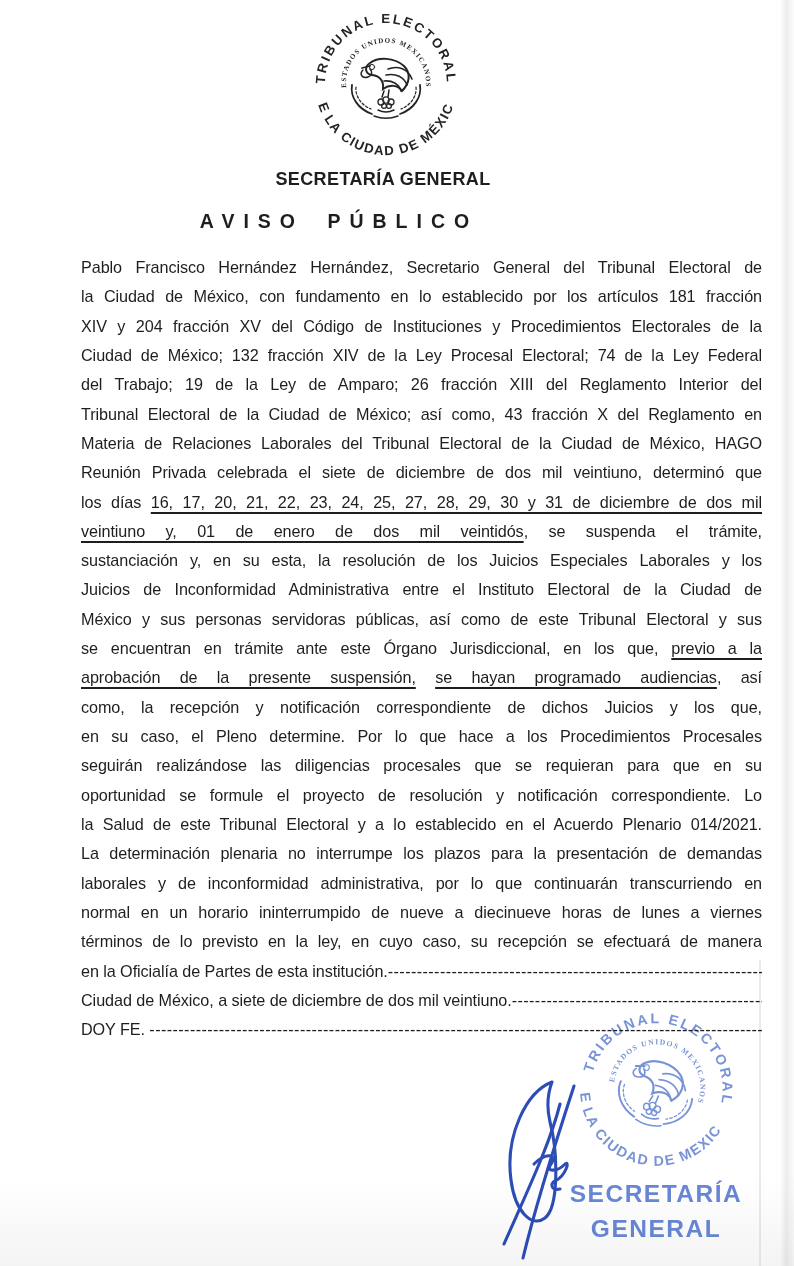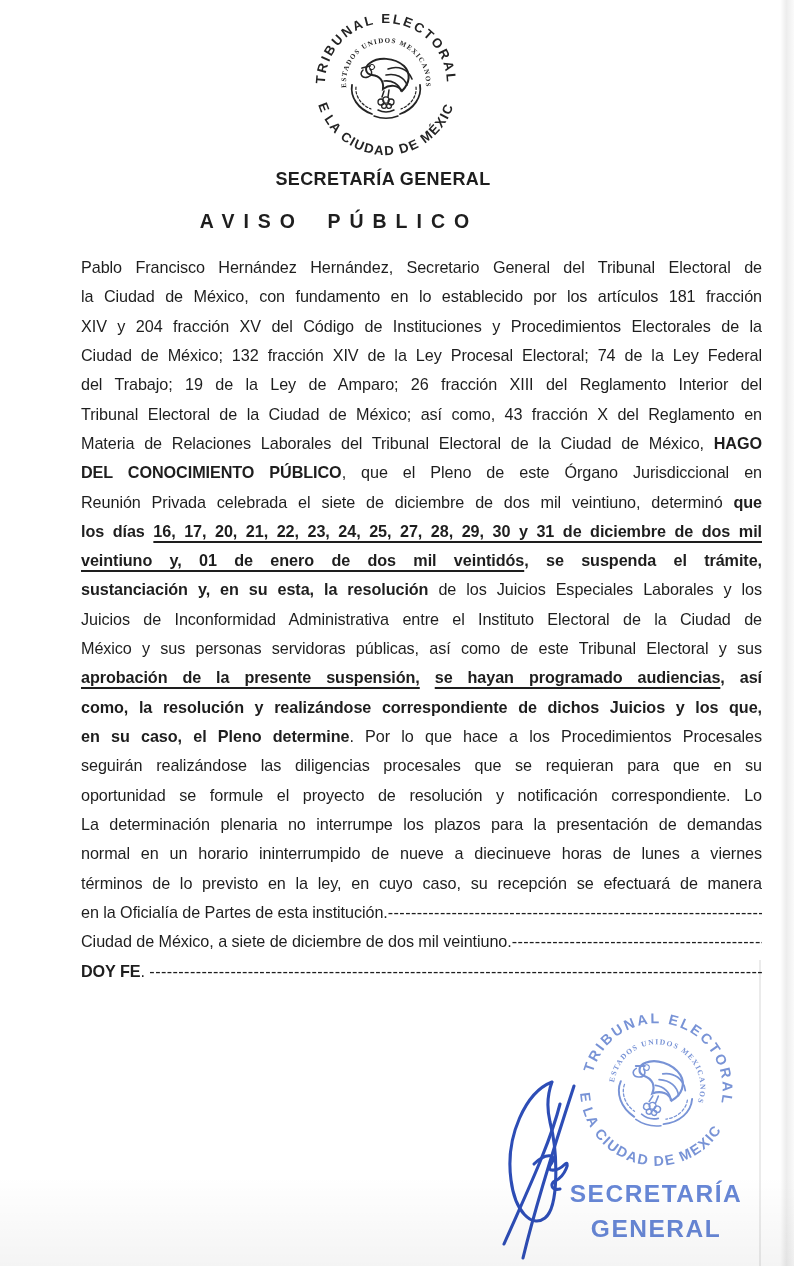--- a/index.html
+++ b/index.html
@@ -19,21 +19,21 @@
   
   .h-dept{position:absolute;top:169px;left:0;width:794px;text-align:center;
     font-weight:700;font-size:18px;letter-spacing:.4px;transform:translateX(-14px);}
   .h-title{position:absolute;top:210px;left:0;width:678px;text-align:center;
     font-weight:700;font-size:19.5px;letter-spacing:9px;word-spacing:9px;}
 
   
   #body-lines{position:absolute;left:57px;top:253px;width:681px;font-size:16.2px;z-index:2;letter-spacing:-0.08px;margin-left:24px;}
   .line{height:29.32px;line-height:29.32px;text-align:justify;text-align-last:justify;overflow:hidden;}
   .line.nojust{text-align:left;text-align-last:auto;white-space:nowrap;}
-  .b{font-weight:700;}
+  .b{font-weight:400;}
   .u{text-decoration:underline;text-decoration-thickness:1.6px;text-underline-offset:3.5px;}
   .dashes{letter-spacing:.4px;}
 
   
   .stamp-seal{position:absolute;left:576px;top:1007px;width:162px;height:162px;color:#6e8bd3;
     z-index:1;transform:rotate(14deg);opacity:.93;}
   .stamp-label{position:absolute;left:566px;top:1177px;width:180px;text-align:center;z-index:1;
     font-weight:700;font-size:24.5px;line-height:1.42;color:#5377d1;letter-spacing:1.5px;opacity:.88;}
 
   
@@ -88,33 +88,35 @@
   <div class="h-title">AVISO PÚBLICO</div>
 
   <div id="body-lines">
       <div class="line"><span>Pablo Francisco Hernández Hernández, Secretario General del Tribunal Electoral de</span></div>
       <div class="line"><span>la Ciudad de México, con fundamento en lo establecido por los artículos 181 fracción</span></div>
       <div class="line"><span>XIV y 204 fracción XV del Código de Instituciones y Procedimientos Electorales de la</span></div>
       <div class="line"><span>Ciudad de México; 132 fracción XIV de la Ley Procesal Electoral; 74 de la Ley Federal</span></div>
       <div class="line"><span>del Trabajo; 19 de la Ley de Amparo; 26 fracción XIII del Reglamento Interior del</span></div>
       <div class="line"><span>Tribunal Electoral de la Ciudad de México; así como, 43 fracción X del Reglamento en</span></div>
       <div class="line"><span>Materia de Relaciones Laborales del Tribunal Electoral de la Ciudad de México, </span><span class="b">HAGO</span></div>
-      <div class="line"><span class="b">DEL CONOCIMIENTO PÚBLICO</span><span>, que el Pleno de este Órgano Jurisdiccional en</span></div>
       <div class="line"><span>Reunión Privada celebrada el siete de diciembre de dos mil veintiuno, determinó </span><span class="b">que</span></div>
       <div class="line"><span class="b">los días </span><span class="b u">16, 17, 20, 21, 22, 23, 24, 25, 27, 28, 29, 30 y 31 de diciembre de dos mil</span></div>
       <div class="line"><span class="b u">veintiuno y, 01 de enero de dos mil veintidós</span><span class="b">, se suspenda el trámite,</span></div>
       <div class="line"><span class="b">sustanciación y, en su esta, la resolución</span><span> de los Juicios Especiales Laborales y los</span></div>
       <div class="line"><span>Juicios de Inconformidad Administrativa entre el Instituto Electoral de la Ciudad de</span></div>
       <div class="line"><span>México y sus personas servidoras públicas, así como de este Tribunal Electoral y sus</span></div>
+      <div class="line"><span class="b">se encuentran en trámite ante este Órgano Jurisdiccional, en los que, </span><span class="b u">previo a la</span></div>
       <div class="line"><span class="b u">aprobación de la presente suspensión,</span><span class="b"> </span><span class="b u">se hayan programado audiencias</span><span class="b">, así</span></div>
-      <div class="line"><span class="b">como, la resolución y realizándose correspondiente de dichos Juicios y los que,</span></div>
+      <div class="line"><span class="b">como, la recepción y notificación correspondiente de dichos Juicios y los que,</span></div>
       <div class="line"><span class="b">en su caso, el Pleno determine</span><span>. Por lo que hace a los Procedimientos Procesales</span></div>
       <div class="line"><span>seguirán realizándose las diligencias procesales que se requieran para que en su</span></div>
       <div class="line"><span>oportunidad se formule el proyecto de resolución y notificación correspondiente. Lo</span></div>
+      <div class="line"><span>la Salud de este Tribunal Electoral y a lo establecido en el Acuerdo Plenario 014/2021.</span></div>
       <div class="line"><span>La determinación plenaria no interrumpe los plazos para la presentación de demandas</span></div>
+      <div class="line"><span>laborales y de inconformidad administrativa, por lo que continuarán transcurriendo en</span></div>
       <div class="line"><span>normal en un horario ininterrumpido de nueve a diecinueve horas de lunes a viernes</span></div>
       <div class="line"><span>términos de lo previsto en la ley, en cuyo caso, su recepción se efectuará de manera</span></div>
       <div class="line nojust"><span>en la Oficialía de Partes de esta institución.</span><span class="dashes">--------------------------------------------------------------------------------------------------------------------------------------------------------------------------</span></div>
       <div class="line nojust"><span>Ciudad de México, a siete de diciembre de dos mil veintiuno.</span><span class="dashes">--------------------------------------------------------------------------------------------------------------------------------------------------------------------------</span></div>
       <div class="line nojust"><span class="b">DOY FE</span><span>. </span><span class="dashes">--------------------------------------------------------------------------------------------------------------------------------------------------------------------------</span></div>
     </div>
 
   <svg class="stamp-seal" viewBox="-75 -75 150 150">
     <defs>
       <path id="arcTop2" d="M -58.3 19 A 61 61 0 1 1 58.3 19"></path>

